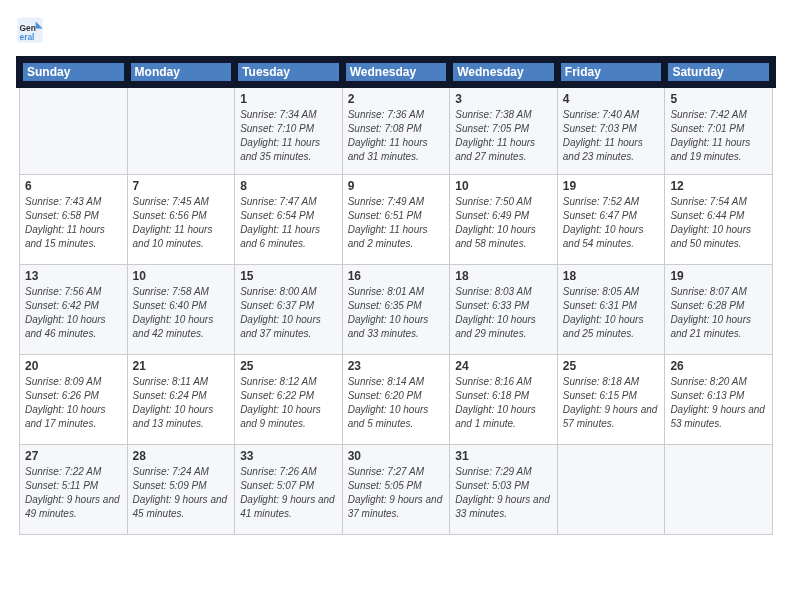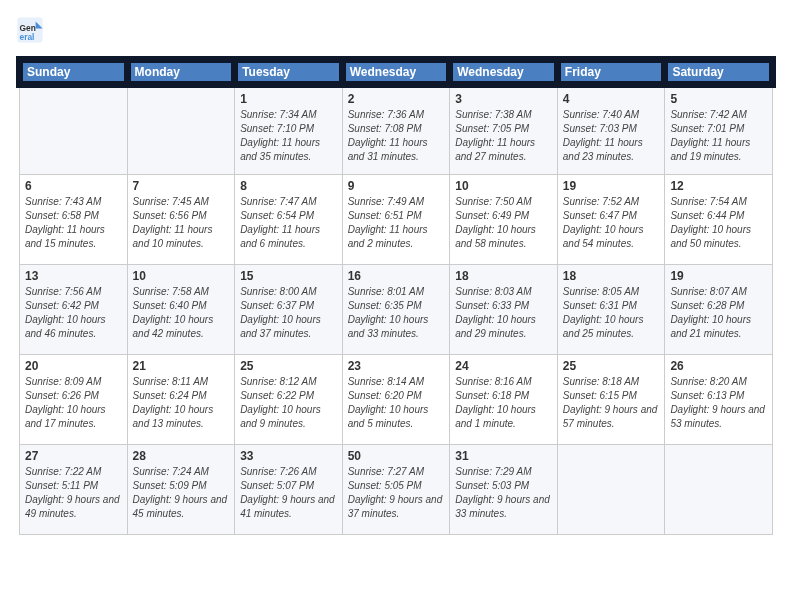--- a/index.html
+++ b/index.html
@@ -249,21 +249,21 @@
         </td>
         <td>
           <span class="day-num">28</span>
           <div class="day-info">Sunrise: 7:24 AM<br>Sunset: 5:09 PM<br>Daylight: 9 hours and 45 minutes.</div>
         </td>
         <td>
           <span class="day-num">33</span>
           <div class="day-info">Sunrise: 7:26 AM<br>Sunset: 5:07 PM<br>Daylight: 9 hours and 41 minutes.</div>
         </td>
         <td>
-          <span class="day-num">50</span>
+          <span class="day-num">30</span>
           <div class="day-info">Sunrise: 7:27 AM<br>Sunset: 5:05 PM<br>Daylight: 9 hours and 37 minutes.</div>
         </td>
         <td>
           <span class="day-num">31</span>
           <div class="day-info">Sunrise: 7:29 AM<br>Sunset: 5:03 PM<br>Daylight: 9 hours and 33 minutes.</div>
         </td>
         <td class="empty-cell"></td>
         <td class="empty-cell"></td>
       </tr>
     </tbody>

